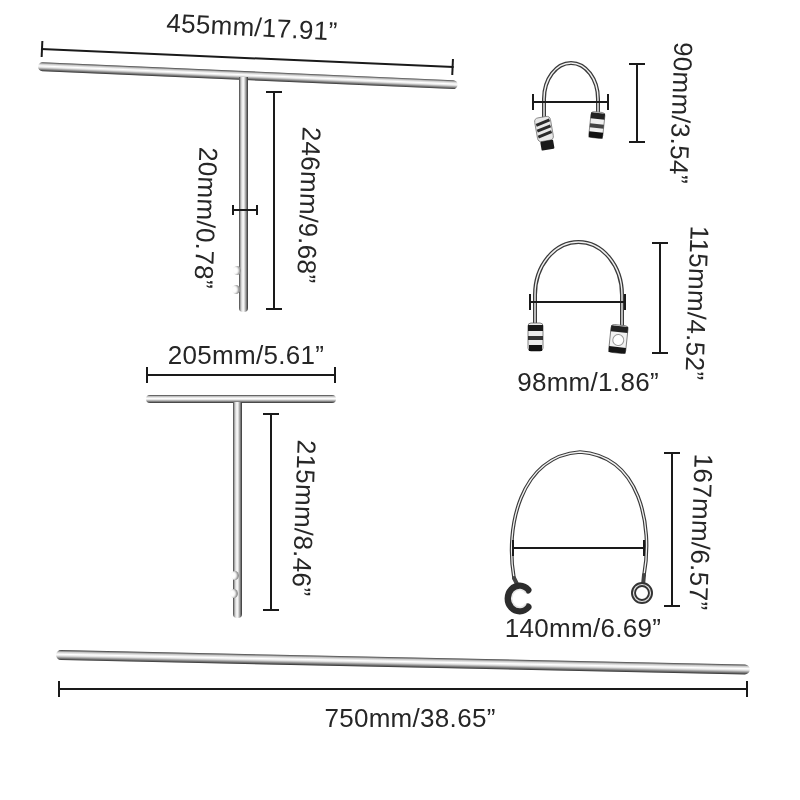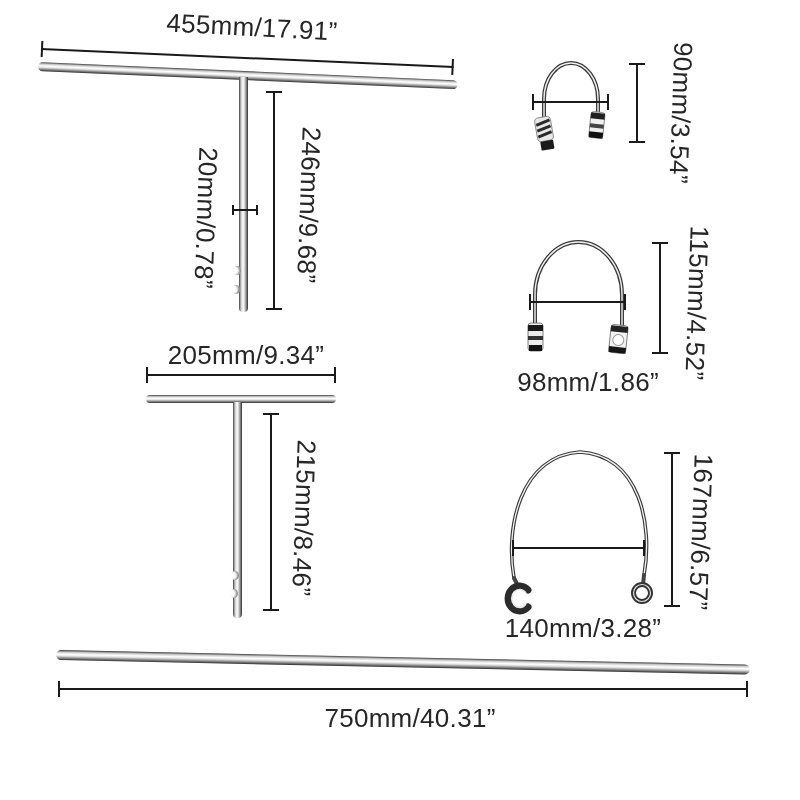--- a/index.html
+++ b/index.html
@@ -91,21 +91,21 @@
       <rect x="0" y="1" width="17" height="6" fill="#222"></rect>
       <circle cx="8.5" cy="15" r="5.5" fill="#ffffff" stroke="#999" stroke-width="1"></circle>
       <rect x="0" y="22" width="17" height="6" fill="#151515"></rect>
     </g>
   </svg>
   <div class="dim-h" style="left:529px;top:301px;width:97px;"></div>
   <div class="dim-v" style="left:659px;top:242px;height:112px;"></div>
   <div class="lbl r92" style="left:697px;top:303px">115mm/4.52”</div>
   <div class="lbl" style="left:588px;top:382px">98mm/1.86”</div>
 
-  <div class="lbl" style="left:246px;top:355px">205mm/9.34”</div>
+  <div class="lbl" style="left:246px;top:355px">205mm/5.61”</div>
   <div class="dim-h" style="left:146px;top:374px;width:190px;"></div>
   <div class="hbar" style="left:146px;top:395px;width:190px;height:8px;"></div>
   <div class="vbar" style="left:233px;top:402px;height:216px;"></div>
   <div class="notch" style="left:231px;top:571px;"></div>
   <div class="notch" style="left:230px;top:589px;"></div>
   <div class="dim-v" style="left:270px;top:413px;height:198px;"></div>
   <div class="lbl r92" style="left:304px;top:518px">215mm/8.46”</div>
 
   <svg style="left:502px;top:443px" width="156" height="172" viewBox="0 0 156 172">
     <path d="M 12 135 C 3 85 18 13 78 9 C 138 13 151 82 142 132" fill="none" stroke="#3a3a3a" stroke-width="3.6" stroke-linecap="round"></path>
@@ -113,20 +113,20 @@
     <path d="M 12 135 L 17 145" stroke="#444" stroke-width="4" stroke-linecap="round"></path>
     <path d="M 26 147 A 11.5 12.5 0 1 0 26 164" fill="none" stroke="#2c2c2c" stroke-width="7" stroke-linecap="round"></path>
     <path d="M 24 150 A 8 9 0 1 0 24 161" fill="none" stroke="#e6e6e6" stroke-width="1.5"></path>
     <path d="M 142 132 L 141 142" stroke="#444" stroke-width="4" stroke-linecap="round"></path>
     <circle cx="140" cy="150" r="8.5" fill="none" stroke="#343434" stroke-width="5"></circle>
     <circle cx="140" cy="150" r="8.5" fill="none" stroke="#e0e0e0" stroke-width="1.2"></circle>
   </svg>
   <div class="dim-h" style="left:512px;top:547px;width:133px;"></div>
   <div class="dim-v" style="left:671px;top:452px;height:155px;"></div>
   <div class="lbl r92" style="left:701px;top:532px">167mm/6.57”</div>
-  <div class="lbl" style="left:583px;top:628px">140mm/3.28”</div>
+  <div class="lbl" style="left:583px;top:628px">140mm/6.69”</div>
 
   <div class="hbar" style="left:56px;top:650px;width:694px;height:10px;transform:rotate(1.2deg);transform-origin:0 50%;"></div>
   <div class="dim-h" style="left:58px;top:688px;width:690px;"></div>
-  <div class="lbl" style="left:410px;top:718px">750mm/40.31”</div>
+  <div class="lbl" style="left:410px;top:718px">750mm/38.65”</div>
 
 
 </div>
 
 </body></html>

